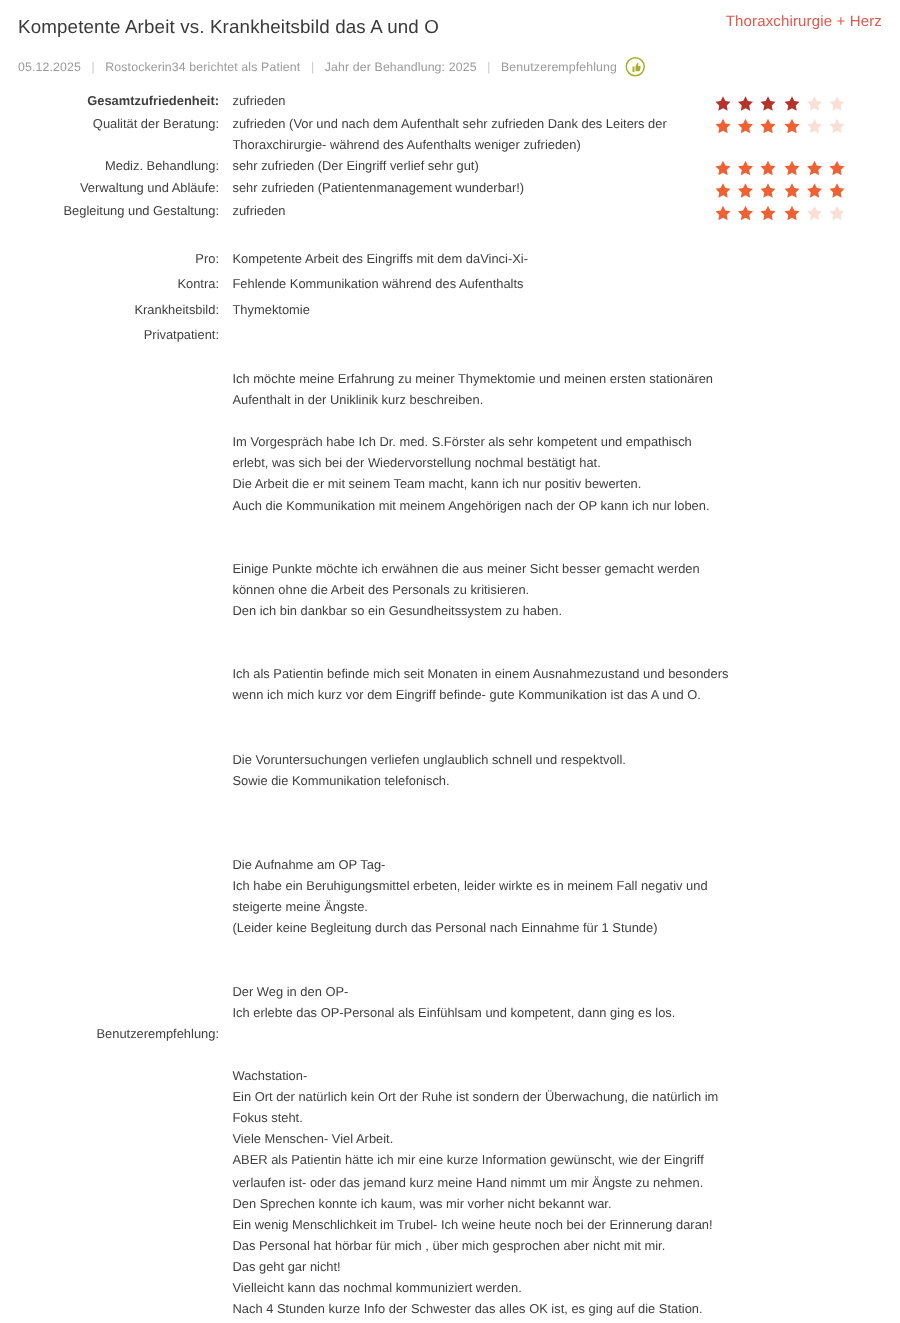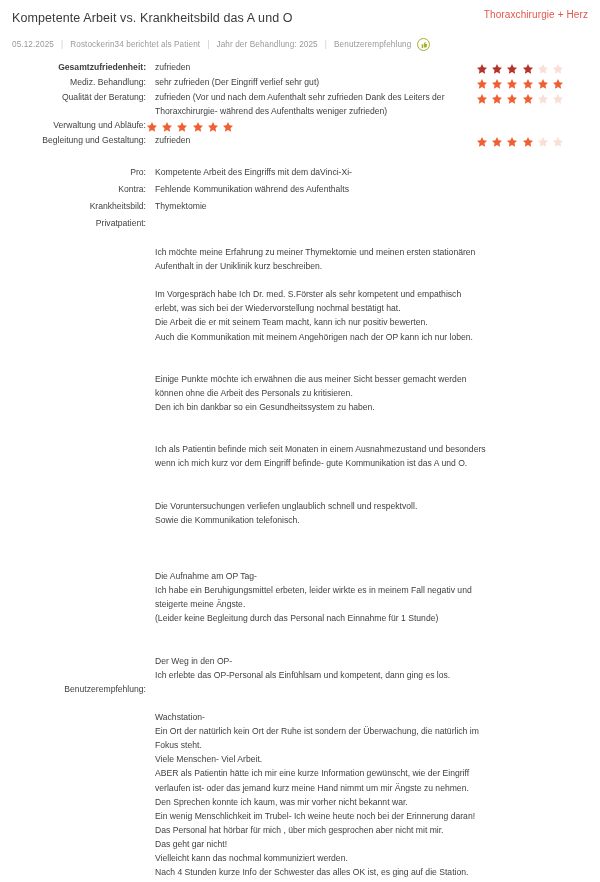--- a/index.html
+++ b/index.html
@@ -201,20 +201,56 @@
             </svg>
           </span>
           <span class="star">
             <svg width="12" height="12" viewBox="0 0 24 24" aria-hidden="true">
               <path d="M12 2.2 15.1 8.6 22 9.6l-5 4.9 1.2 7-6.2-3.3L5.8 21.5 7 14.5 2 9.6l6.9-1z" fill="#f9dfd5"></path>
             </svg>
           </span>
         </div>
       </div>
       <div class="rating-row">
+        <div class="rating-label">Qualität der Beratung:</div>
+        <div class="rating-value">zufrieden (Vor und nach dem Aufenthalt sehr zufrieden Dank des Leiters der Thoraxchirurgie- während des Aufenthalts weniger zufrieden)</div>
+        <div class="rating-stars">
+          <span class="star">
+            <svg width="12" height="12" viewBox="0 0 24 24" aria-hidden="true">
+              <path d="M12 2.2 15.1 8.6 22 9.6l-5 4.9 1.2 7-6.2-3.3L5.8 21.5 7 14.5 2 9.6l6.9-1z" fill="#ef6033"></path>
+            </svg>
+          </span>
+          <span class="star">
+            <svg width="12" height="12" viewBox="0 0 24 24" aria-hidden="true">
+              <path d="M12 2.2 15.1 8.6 22 9.6l-5 4.9 1.2 7-6.2-3.3L5.8 21.5 7 14.5 2 9.6l6.9-1z" fill="#ef6033"></path>
+            </svg>
+          </span>
+          <span class="star">
+            <svg width="12" height="12" viewBox="0 0 24 24" aria-hidden="true">
+              <path d="M12 2.2 15.1 8.6 22 9.6l-5 4.9 1.2 7-6.2-3.3L5.8 21.5 7 14.5 2 9.6l6.9-1z" fill="#ef6033"></path>
+            </svg>
+          </span>
+          <span class="star">
+            <svg width="12" height="12" viewBox="0 0 24 24" aria-hidden="true">
+              <path d="M12 2.2 15.1 8.6 22 9.6l-5 4.9 1.2 7-6.2-3.3L5.8 21.5 7 14.5 2 9.6l6.9-1z" fill="#ef6033"></path>
+            </svg>
+          </span>
+          <span class="star">
+            <svg width="12" height="12" viewBox="0 0 24 24" aria-hidden="true">
+              <path d="M12 2.2 15.1 8.6 22 9.6l-5 4.9 1.2 7-6.2-3.3L5.8 21.5 7 14.5 2 9.6l6.9-1z" fill="#f9dfd5"></path>
+            </svg>
+          </span>
+          <span class="star">
+            <svg width="12" height="12" viewBox="0 0 24 24" aria-hidden="true">
+              <path d="M12 2.2 15.1 8.6 22 9.6l-5 4.9 1.2 7-6.2-3.3L5.8 21.5 7 14.5 2 9.6l6.9-1z" fill="#f9dfd5"></path>
+            </svg>
+          </span>
+        </div>
+      </div>
+      <div class="rating-row">
         <div class="rating-label">Mediz. Behandlung:</div>
         <div class="rating-value">sehr zufrieden (Der Eingriff verlief sehr gut)</div>
         <div class="rating-stars">
           <span class="star">
             <svg width="12" height="12" viewBox="0 0 24 24" aria-hidden="true">
               <path d="M12 2.2 15.1 8.6 22 9.6l-5 4.9 1.2 7-6.2-3.3L5.8 21.5 7 14.5 2 9.6l6.9-1z" fill="#ef6033"></path>
             </svg>
           </span>
           <span class="star">
             <svg width="12" height="12" viewBox="0 0 24 24" aria-hidden="true">
@@ -237,57 +273,22 @@
             </svg>
           </span>
           <span class="star">
             <svg width="12" height="12" viewBox="0 0 24 24" aria-hidden="true">
               <path d="M12 2.2 15.1 8.6 22 9.6l-5 4.9 1.2 7-6.2-3.3L5.8 21.5 7 14.5 2 9.6l6.9-1z" fill="#ef6033"></path>
             </svg>
           </span>
         </div>
       </div>
       <div class="rating-row">
-        <div class="rating-label">Qualität der Beratung:</div>
-        <div class="rating-value">zufrieden (Vor und nach dem Aufenthalt sehr zufrieden Dank des Leiters der Thoraxchirurgie- während des Aufenthalts weniger zufrieden)</div>
-        <div class="rating-stars">
-          <span class="star">
-            <svg width="12" height="12" viewBox="0 0 24 24" aria-hidden="true">
-              <path d="M12 2.2 15.1 8.6 22 9.6l-5 4.9 1.2 7-6.2-3.3L5.8 21.5 7 14.5 2 9.6l6.9-1z" fill="#ef6033"></path>
-            </svg>
-          </span>
-          <span class="star">
-            <svg width="12" height="12" viewBox="0 0 24 24" aria-hidden="true">
-              <path d="M12 2.2 15.1 8.6 22 9.6l-5 4.9 1.2 7-6.2-3.3L5.8 21.5 7 14.5 2 9.6l6.9-1z" fill="#ef6033"></path>
-            </svg>
-          </span>
-          <span class="star">
-            <svg width="12" height="12" viewBox="0 0 24 24" aria-hidden="true">
-              <path d="M12 2.2 15.1 8.6 22 9.6l-5 4.9 1.2 7-6.2-3.3L5.8 21.5 7 14.5 2 9.6l6.9-1z" fill="#ef6033"></path>
-            </svg>
-          </span>
-          <span class="star">
-            <svg width="12" height="12" viewBox="0 0 24 24" aria-hidden="true">
-              <path d="M12 2.2 15.1 8.6 22 9.6l-5 4.9 1.2 7-6.2-3.3L5.8 21.5 7 14.5 2 9.6l6.9-1z" fill="#ef6033"></path>
-            </svg>
-          </span>
-          <span class="star">
-            <svg width="12" height="12" viewBox="0 0 24 24" aria-hidden="true">
-              <path d="M12 2.2 15.1 8.6 22 9.6l-5 4.9 1.2 7-6.2-3.3L5.8 21.5 7 14.5 2 9.6l6.9-1z" fill="#f9dfd5"></path>
-            </svg>
-          </span>
-          <span class="star">
-            <svg width="12" height="12" viewBox="0 0 24 24" aria-hidden="true">
-              <path d="M12 2.2 15.1 8.6 22 9.6l-5 4.9 1.2 7-6.2-3.3L5.8 21.5 7 14.5 2 9.6l6.9-1z" fill="#f9dfd5"></path>
-            </svg>
-          </span>
-        </div>
-      </div>
-      <div class="rating-row">
         <div class="rating-label">Verwaltung und Abläufe:</div>
+        <div class="rating-value">sehr zufrieden (Patientenmanagement wunderbar!)</div>
         <div class="rating-stars">
           <span class="star">
             <svg width="12" height="12" viewBox="0 0 24 24" aria-hidden="true">
               <path d="M12 2.2 15.1 8.6 22 9.6l-5 4.9 1.2 7-6.2-3.3L5.8 21.5 7 14.5 2 9.6l6.9-1z" fill="#ef6033"></path>
             </svg>
           </span>
           <span class="star">
             <svg width="12" height="12" viewBox="0 0 24 24" aria-hidden="true">
               <path d="M12 2.2 15.1 8.6 22 9.6l-5 4.9 1.2 7-6.2-3.3L5.8 21.5 7 14.5 2 9.6l6.9-1z" fill="#ef6033"></path>
             </svg>

